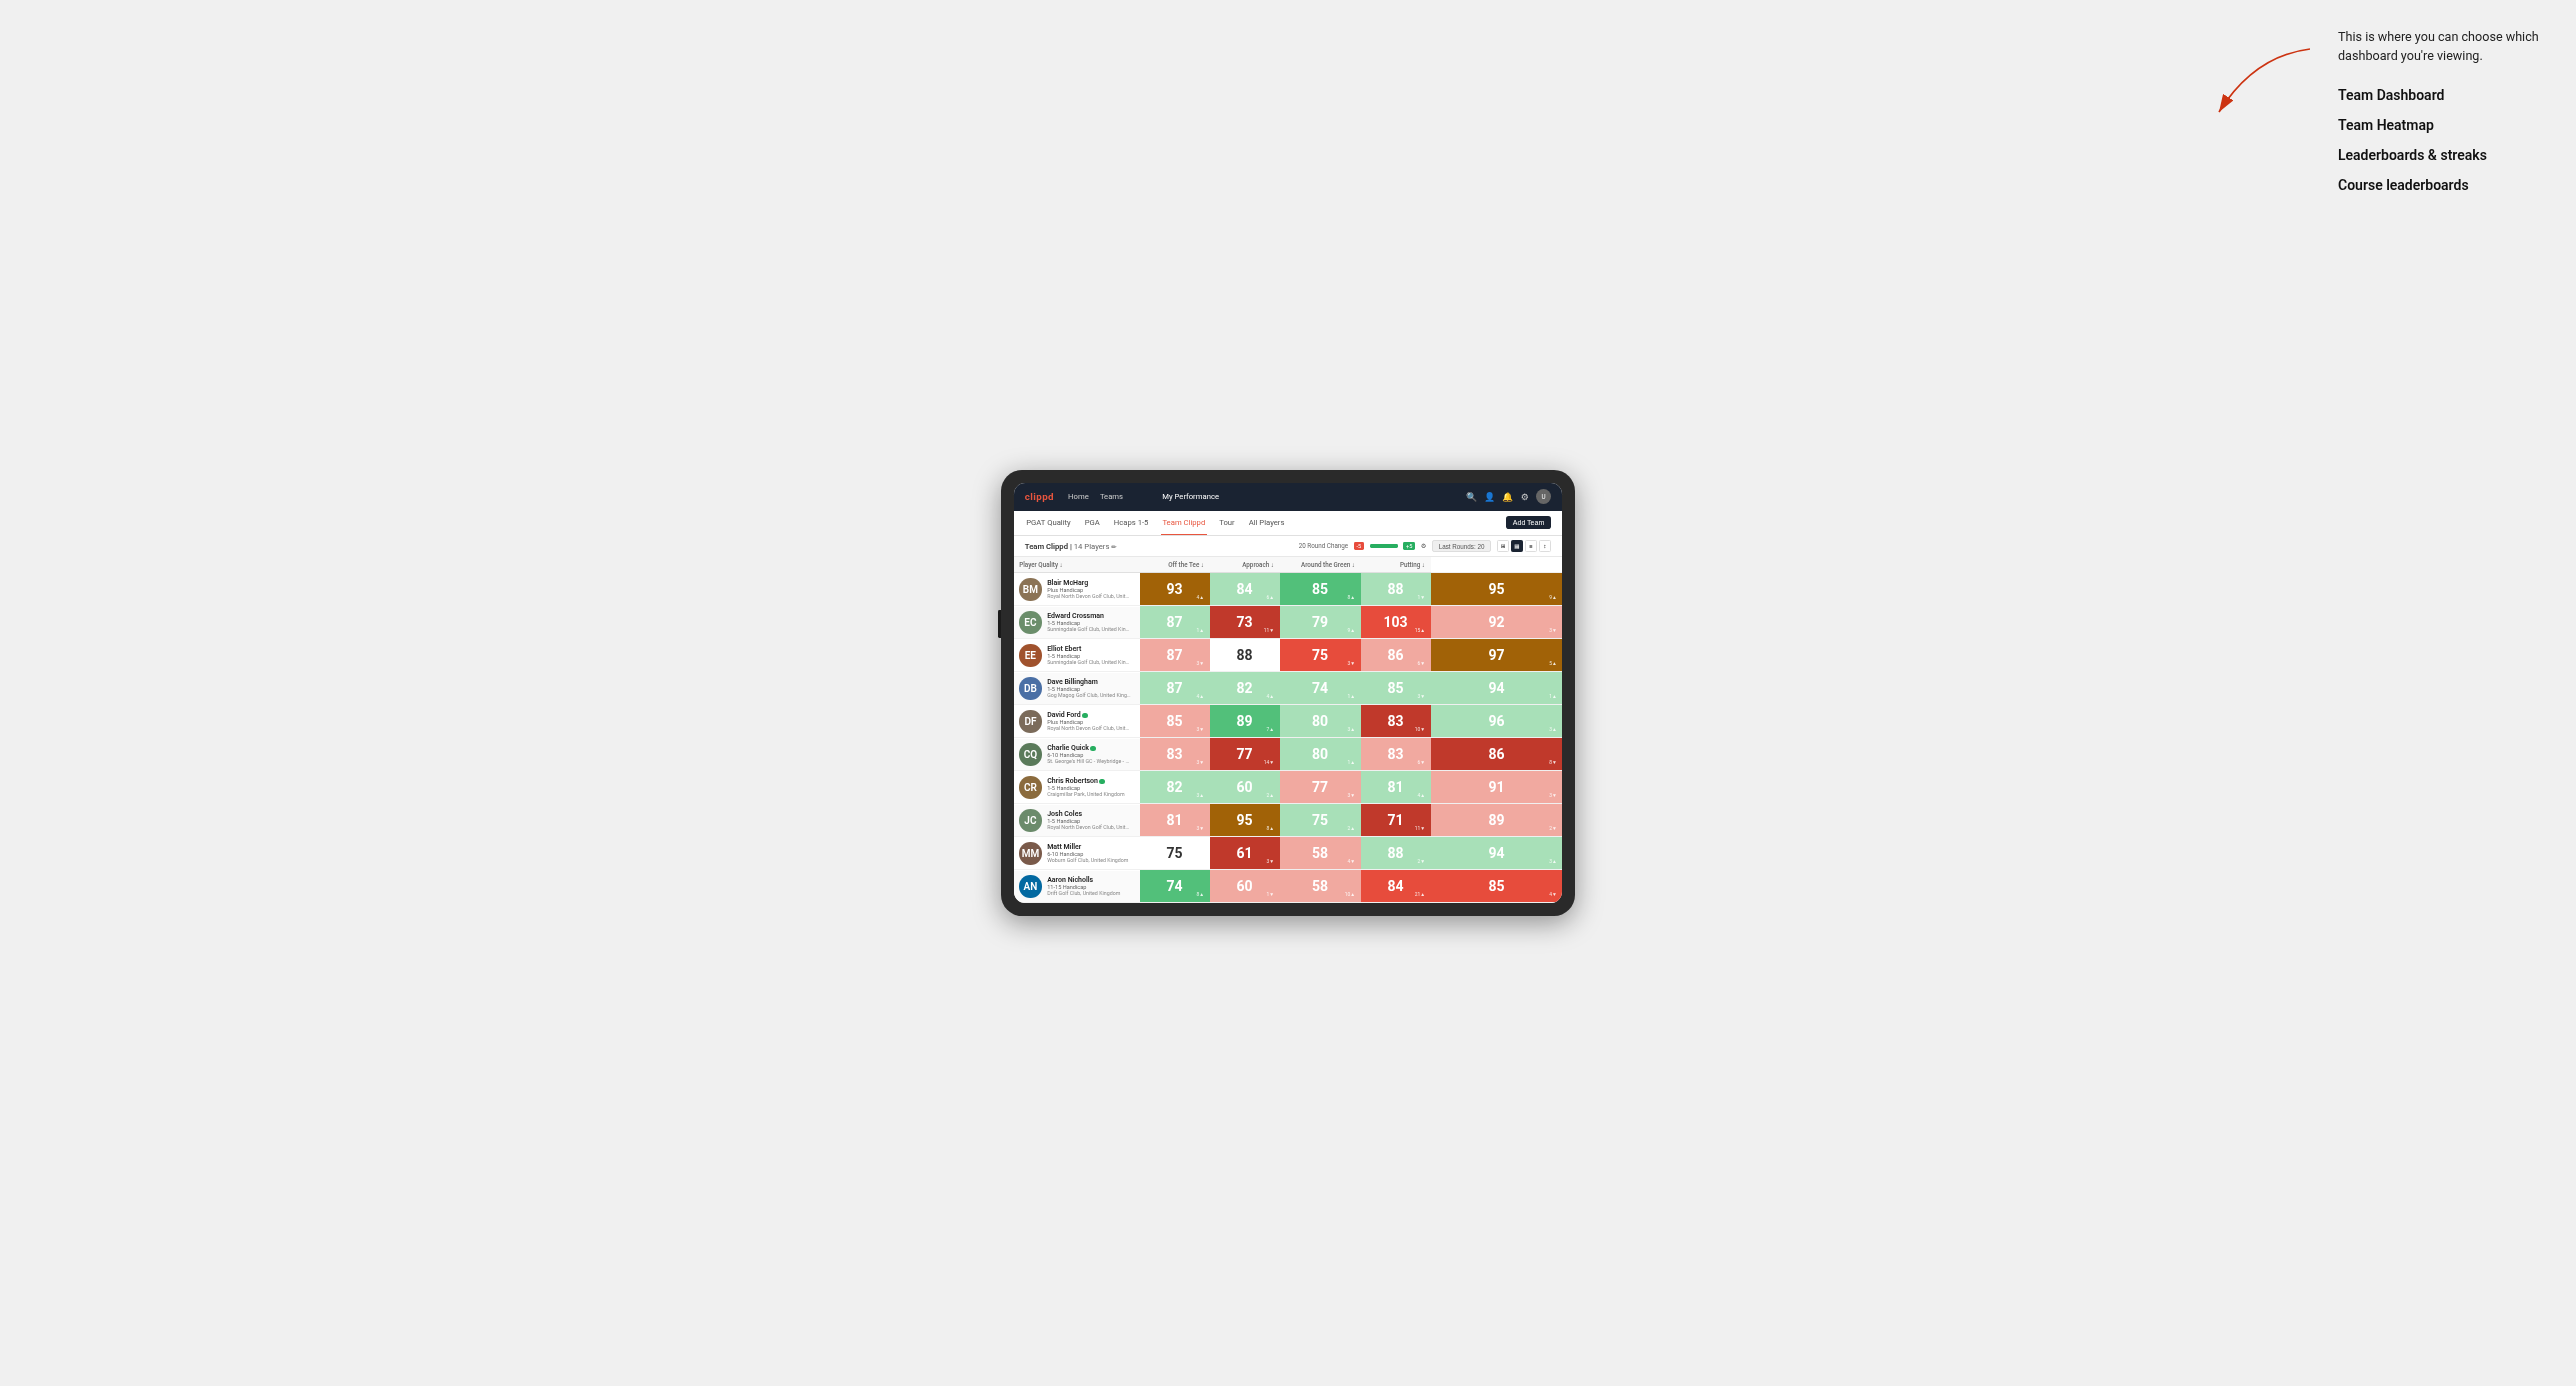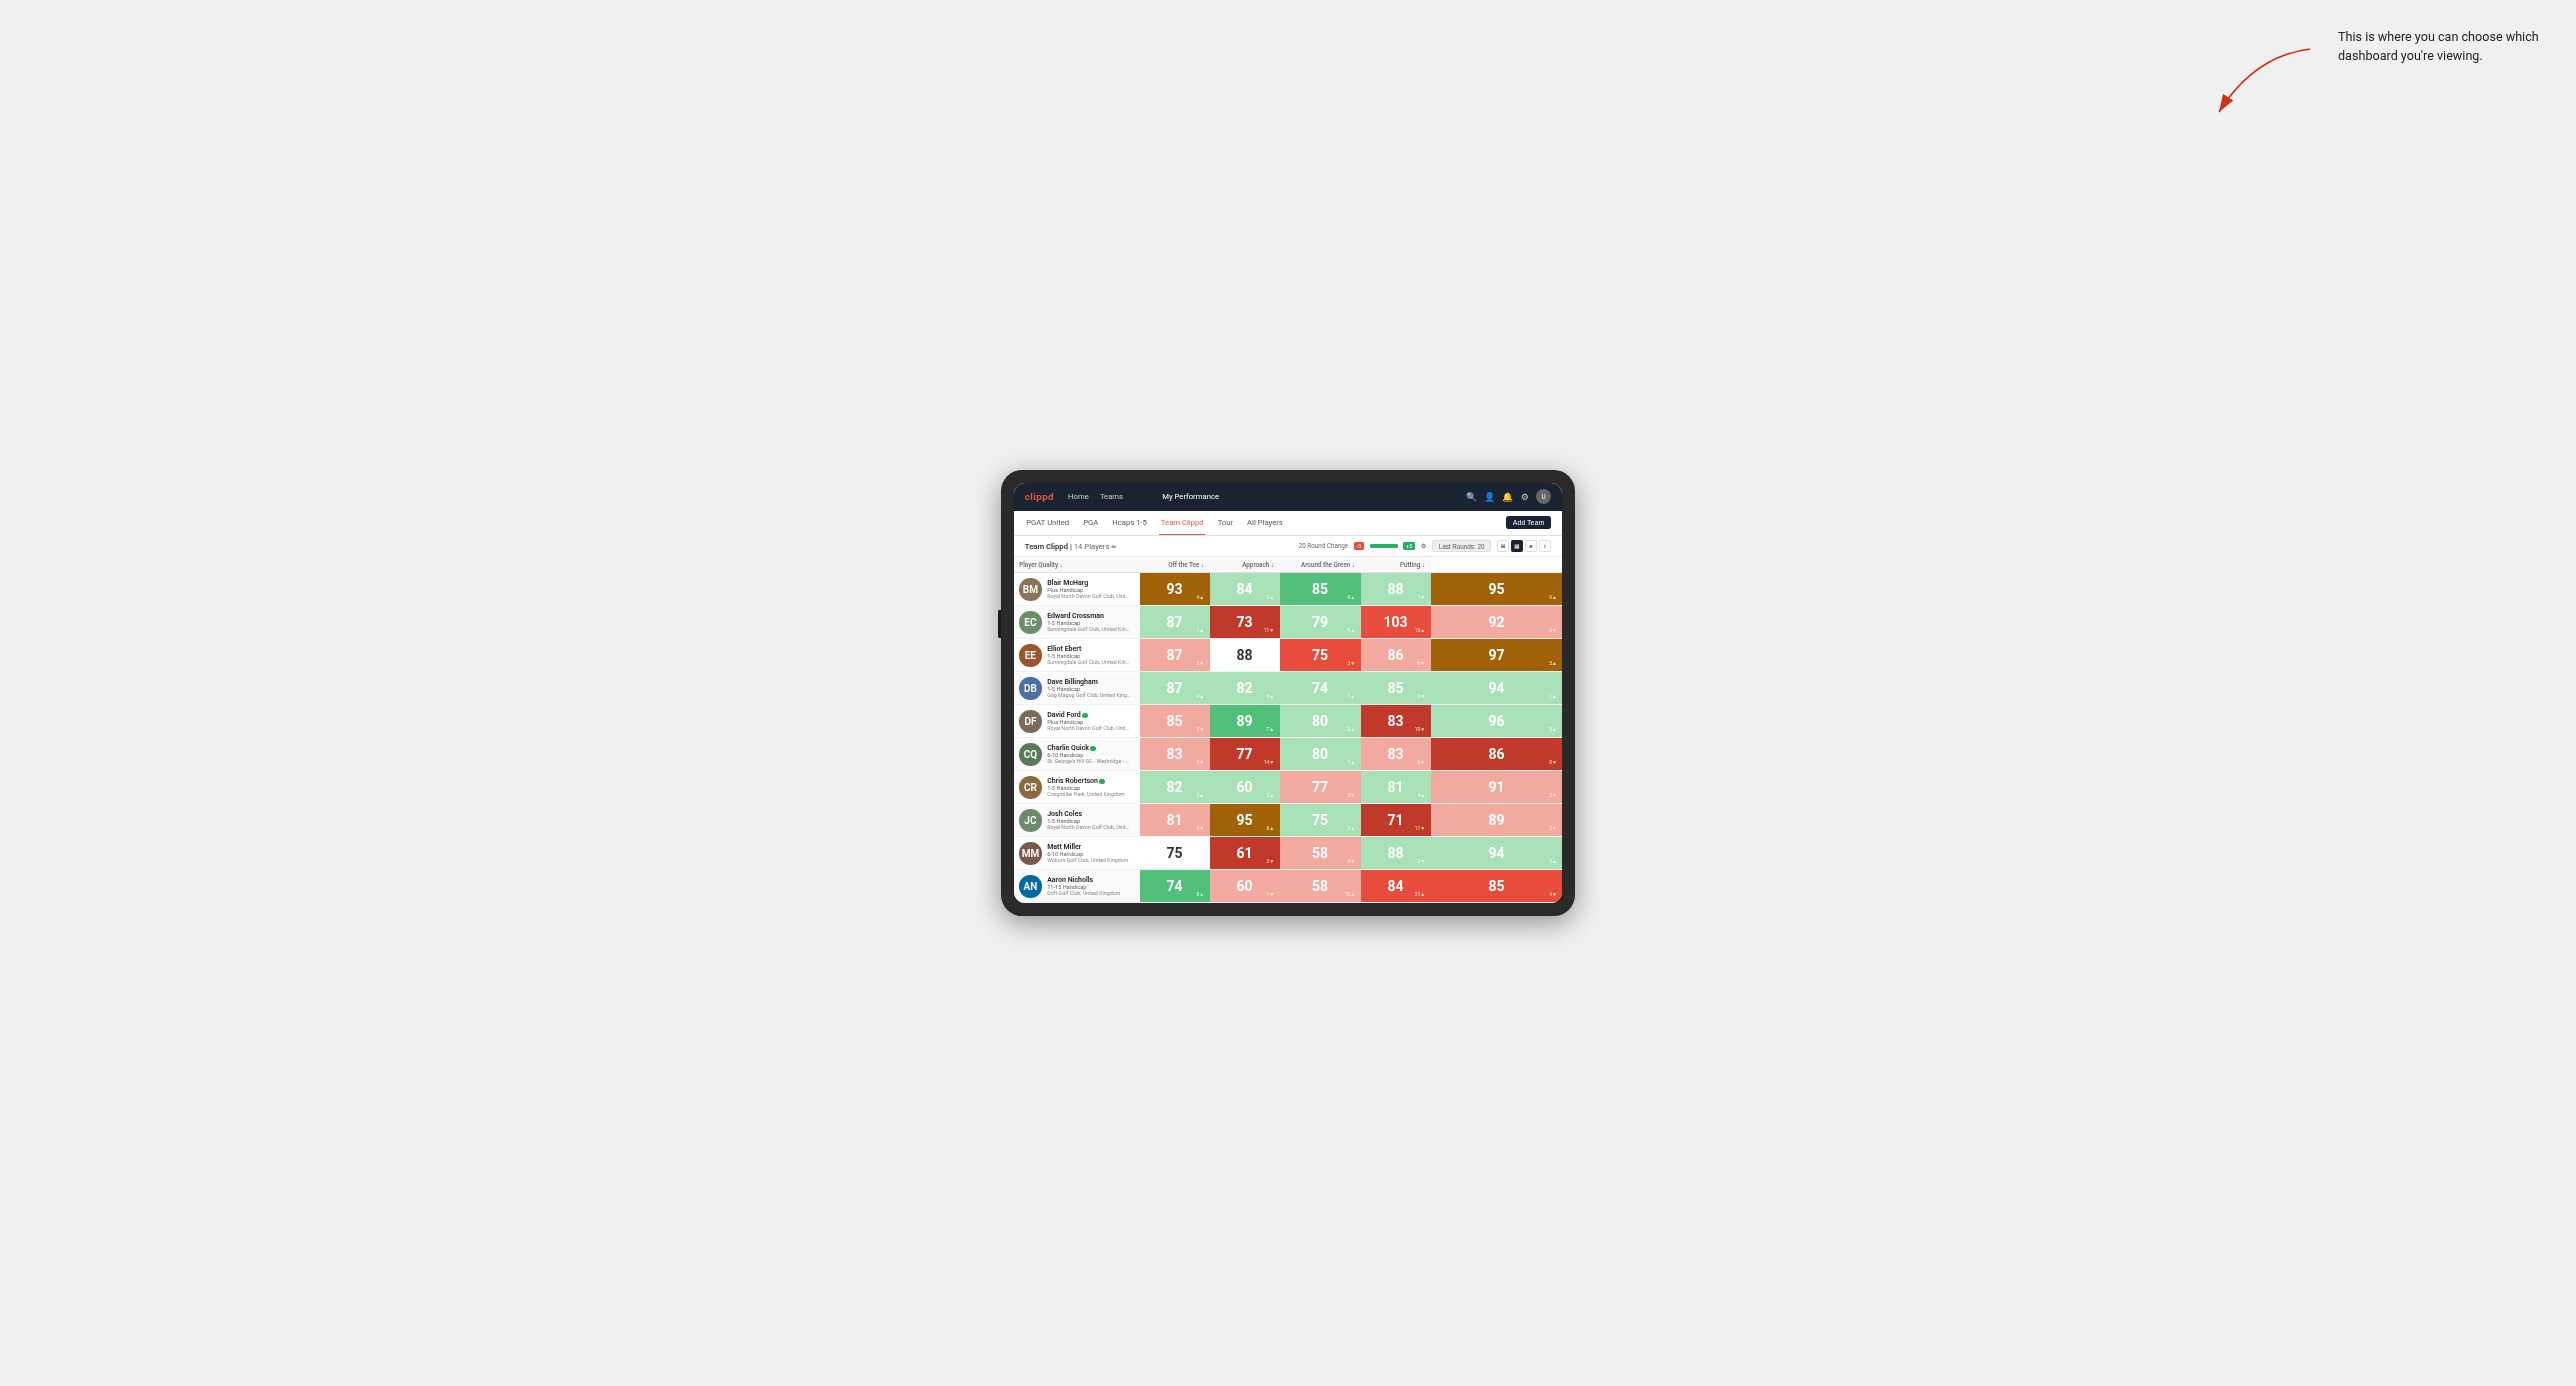--- a/index.html
+++ b/index.html
@@ -350,20 +350,26 @@
       color: #999;
       font-size: 6.3px;
       cursor: pointer;
     }
   </style>
 </head>
 <body>
 
 <div class="annotation-container">
   <p class="annotation-text">This is where you can choose which dashboard you're viewing.</p>
+  <ul class="annotation-items">
+  <li>Team Dashboard</li>
+      <li>Team Heatmap</li>
+      <li>Leaderboards &amp; streaks</li>
+      <li>Course leaderboards</li>
+    </ul>
 </div>
 
 <svg class="arrow-svg" viewBox="0 0 200 120">
   <defs>
     <marker id="arrowhead" markerWidth="10" markerHeight="7" refX="10" refY="3.5" orient="auto">
       <polygon points="0 0, 10 3.5, 0 7" fill="#cc3311"></polygon>
     </marker>
   </defs>
   <path d="M 160,10 Q 80,20 30,100" stroke="#cc3311" stroke-width="2.5" fill="none" marker-end="url(#arrowhead)"></path>
 </svg>
@@ -385,21 +391,21 @@
         <span class="nav-icon">🔍</span>
         <span class="nav-icon">👤</span>
         <span class="nav-icon">🔔</span>
         <span class="nav-icon">⚙</span>
         <div class="user-avatar-nav">U</div>
       </div>
     </div>
 
     <div class="sub-nav">
       <div class="sub-nav-tabs">
-        <span class="sub-nav-tab">PGAT United</span>
+        <span class="sub-nav-tab">PGAT Quality</span>
         <span class="sub-nav-tab">PGA</span>
         <span class="sub-nav-tab">Hcaps 1-5</span>
         <span class="sub-nav-tab active">Team Clippd</span>
         <span class="sub-nav-tab">Tour</span>
         <span class="sub-nav-tab">All Players</span>
       </div>
       <button class="add-team-btn">Add Team</button>
     </div>
 
     <div class="team-header">

